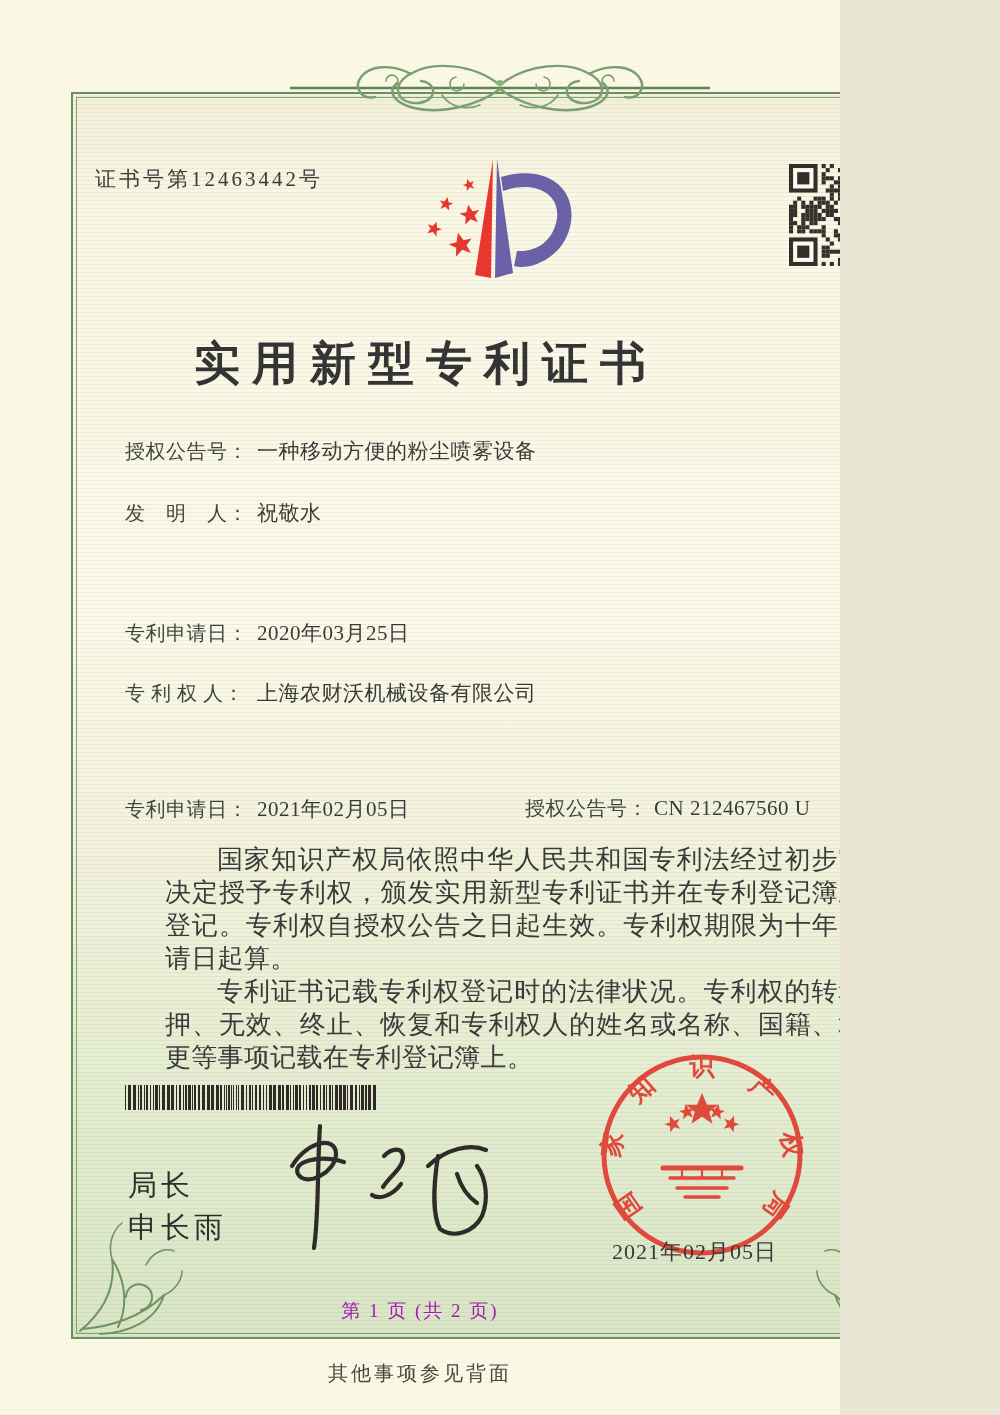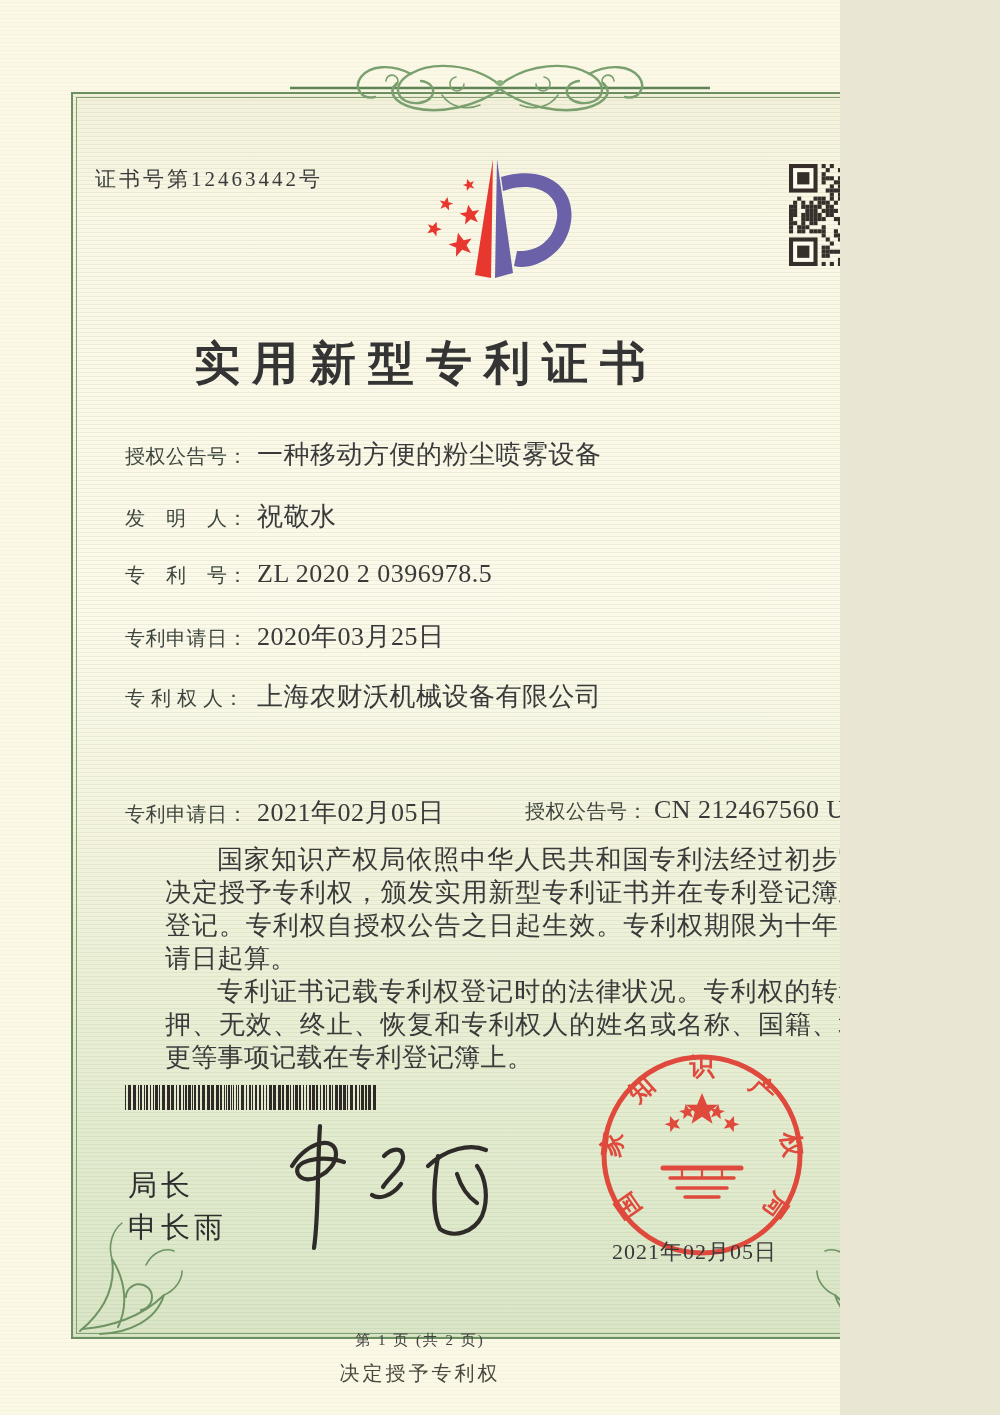--- a/index.html
+++ b/index.html
@@ -12,30 +12,30 @@
         border:2px solid #6b8f60;
         background:linear-gradient(180deg,#f3f0da 0%,#faf7e6 10%,#fcf9ea 42%,#f2f2dc 62%,#e6edd2 78%,#d9e5c6 100%);}
   .frame::before{content:"";position:absolute;inset:0;
         background:repeating-linear-gradient(0deg,rgba(130,160,105,.12) 0 1px,transparent 1px 4px);}
   .frame::after{content:"";position:absolute;inset:3px;border:1px solid #7fa171;}
   .cert-no{position:absolute;left:95px;top:165px;font-size:21px;letter-spacing:3px;color:#3a3a3a;}
   .title{position:absolute;left:0;right:0;top:316px;margin:17px;text-align:center;
         font-size:46px;font-weight:700;letter-spacing:12px;text-indent:12px;color:#343434;}
   .field-row{position:absolute;left:125px;white-space:nowrap;font-size:21px;color:#3a3a3a;}
   .field-row .lbl{display:inline-block;min-width:132px;font-size:20px;letter-spacing:.5px;color:#3d453e;}
-  .field-row .val{font-size:26px;letter-spacing:.5px;}
+  .field-row .val{font-size:21px;letter-spacing:.5px;}
   .pair2{position:absolute;left:380px;top:0;white-space:nowrap;}
   .pair2 .lbl{min-width:0;margin-right:6px;margin-left:20px;}
   .body-text{position:absolute;left:125px;top:843px;width:754px;font-size:26px;line-height:33px;
         text-align:justify;color:#3a3a3a;letter-spacing:.3px;margin-left:40px;}
   .body-text p{margin:0;text-indent:2em;}
   .signer{position:absolute;left:128px;top:1164px;font-family:"Liberation Sans","DejaVu Sans",sans-serif;
         font-size:29px;letter-spacing:4px;color:#2e2e2e;line-height:42px;}
   .seal-date{position:absolute;left:612px;top:1237px;font-size:22px;letter-spacing:1px;color:#383838;}
-  .page-num{position:absolute;left:0;right:0;top:1298px;text-align:center;font-size:15px;letter-spacing:2px;color:#404040;margin-top:33px;}
+  .page-num{position:absolute;left:0;right:0;top:1298px;text-align:center;font-size:19px;letter-spacing:2px;color:#a21caf;}
   .back-note{position:absolute;left:0;right:0;top:1360px;text-align:center;font-size:20px;letter-spacing:3px;color:#48483f;}
   .abs{position:absolute;}
   svg text{font-family:"Liberation Serif","DejaVu Serif",serif;}
 </style>
 </head>
 <body>
 
 <div class="page">
 
   <div class="frame"></div>
@@ -332,23 +332,20 @@
     </svg>
 
   <h1 class="title">实用新型专利证书</h1>
 
   <div class="field-row" style="top:437px">
     <span class="lbl">授权公告号：</span><span class="val">一种移动方便的粉尘喷雾设备</span>
   </div>
   <div class="field-row" style="top:499px">
     <span class="lbl">发　明　人：</span><span class="val">祝敬水</span>
   </div>
-  <div class="field-row" style="top:559px">
-    <span class="lbl">专　利　号：</span><span class="val">ZL 2020 2 0396978.5</span>
-  </div>
   <div class="field-row" style="top:619px">
     <span class="lbl">专利申请日：</span><span class="val">2020年03月25日</span>
   </div>
   <div class="field-row" style="top:679px">
     <span class="lbl">专 利 权 人：</span><span class="val">上海农财沃机械设备有限公司</span>
   </div>
   <div class="field-row" style="top:795px">
     <span class="lbl">专利申请日：</span><span class="val">2021年02月05日</span>
     <span class="pair2">
       <span class="lbl">授权公告号：</span><span class="val">CN 212467560 U</span>
@@ -500,15 +497,15 @@
       <path d="M8,126 C36,124 68,114 90,92 C82,118 54,130 26,131"></path>
       <path d="M52,94 a13,13 0 1 1 15,13"></path>
       <path d="M72,62 C78,50 90,44 100,48" stroke-width="1.6"></path>
       <path d="M38,56 C34,42 38,28 48,20" stroke-width="1.6"></path>
       <path d="M90,92 C100,88 108,78 108,68" stroke-width="1.6"></path>
     </g>
   </svg>
 
   <div class="page-num">第 1 页 (共 2 页)</div>
 
-  <div class="back-note">决定授予专利权</div>
+  <div class="back-note">其他事项参见背面</div>
 
 </div>
 
 </body></html>

